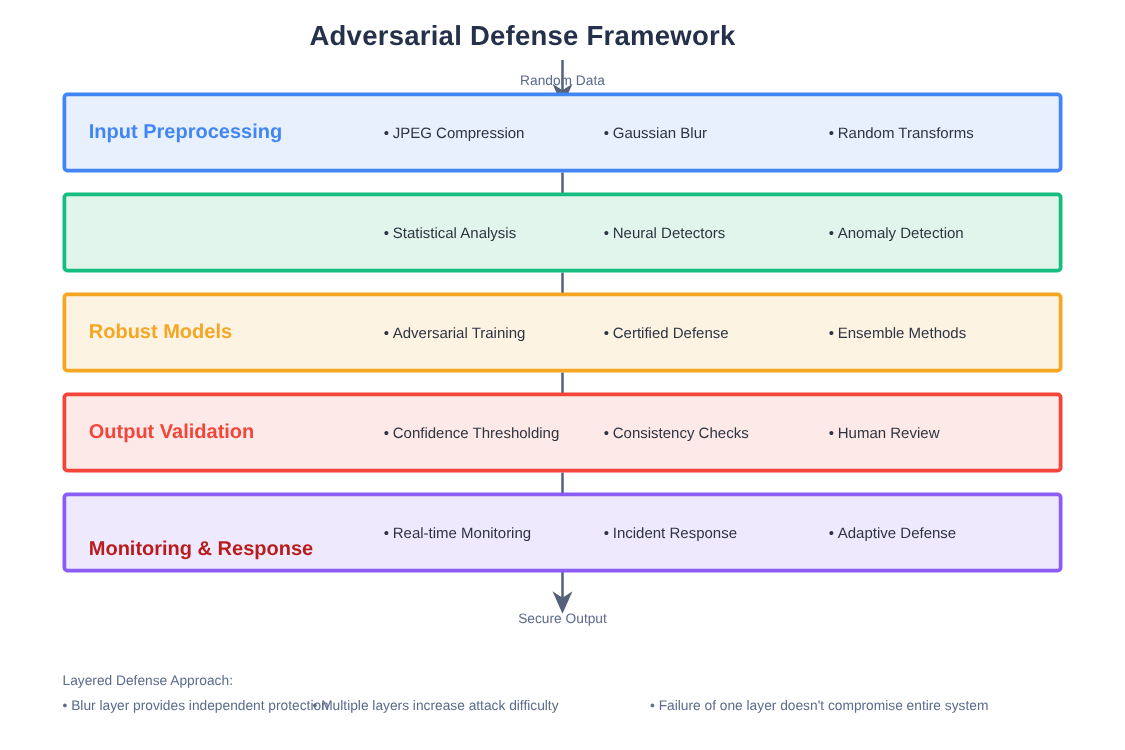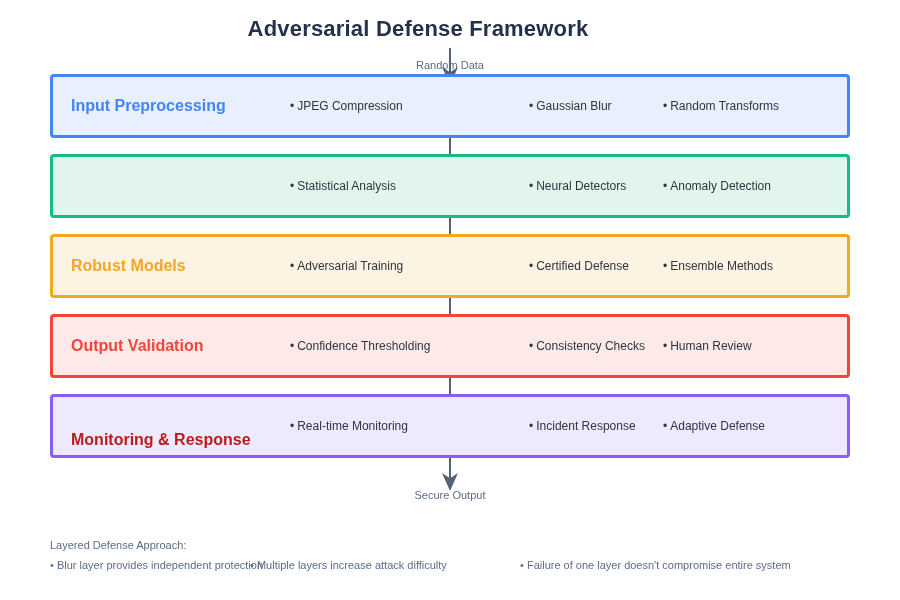--- a/index.html
+++ b/index.html
@@ -90,22 +90,22 @@
     position: absolute;
     top: 50%;
     transform: translateY(-50%);
     font-size: 12px;
     color: #2e3440;
     white-space: nowrap;
   }
   .layer-item .bullet {
     margin-right: 3px;
   }
-  .layer-item.c0 { left: 237px; }
-  .layer-item.c1 { left: 430px; margin-left: 46px; }
+  .layer-item.c0 { left: 254px; }
+  .layer-item.c1 { left: 430px; }
   .layer-item.c2 { left: 610px; text-align: right; }
 
   
   #footer-title {
     position: absolute;
     left: 50px;
     top: 539px;
     font-size: 11px;
     color: #5b6b8c;
   }

